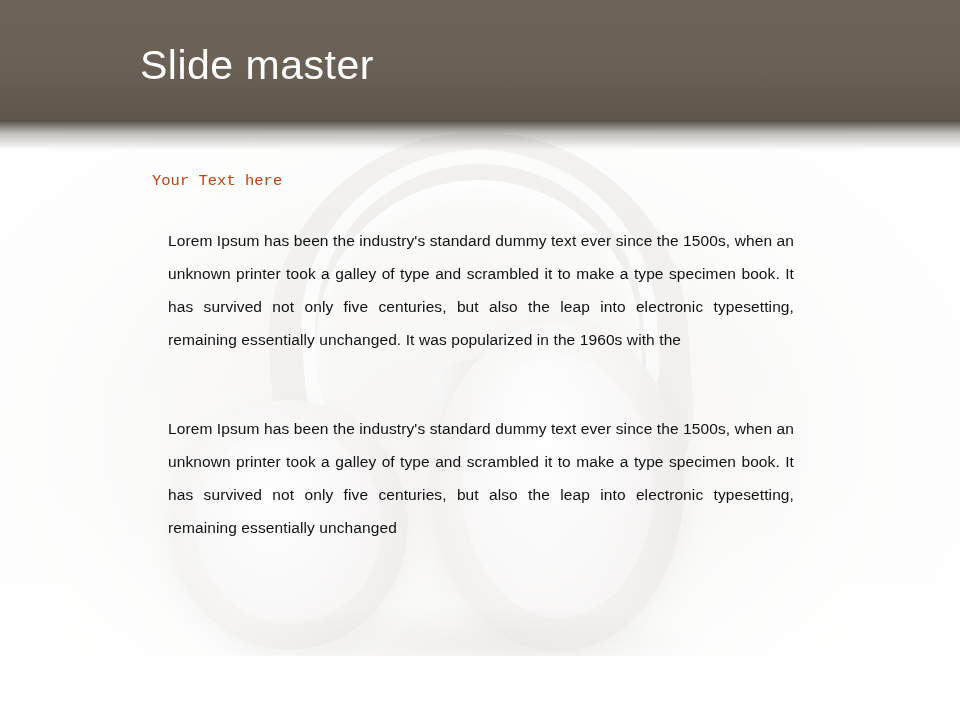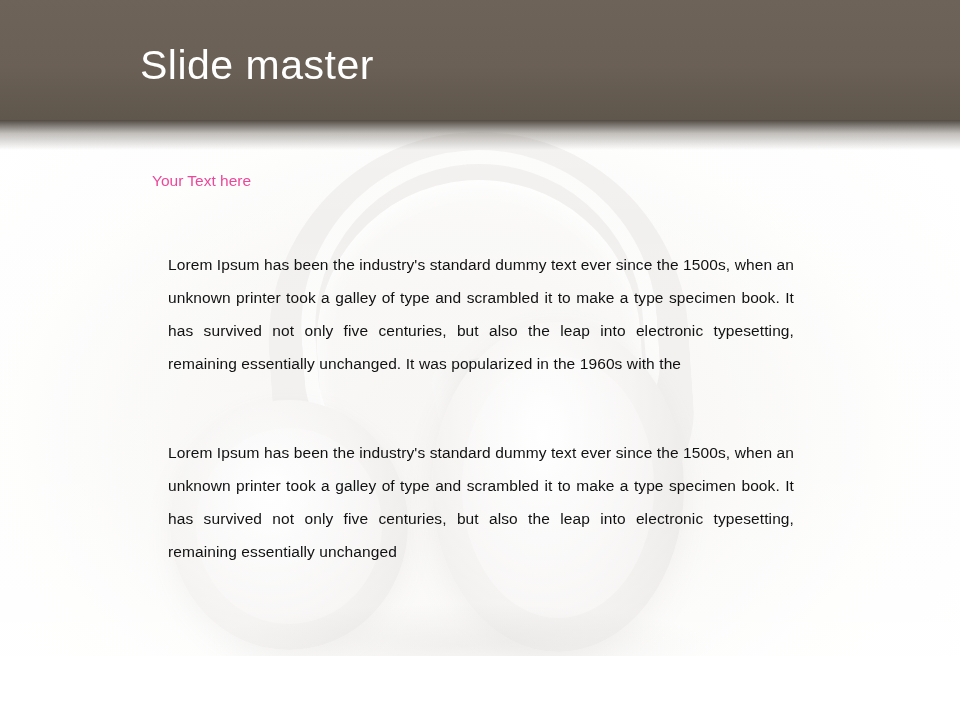--- a/index.html
+++ b/index.html
@@ -153,22 +153,23 @@
   
   .content {
     position: absolute;
     left: 152px;
     top: 170px;
     width: 658px;
   }
   .subtitle {
     font-size: 15.5px;
     line-height: 22px;
-    color: #ec4899;
-    margin: 0 0 56px 0;
+    color: #c2410c;
+    margin: 0 0 32px 0;
+    font-family: Liberation Mono, monospace;
   }
   .para {
     font-size: 15.5px;
     line-height: 33px;
     color: #111111;
     text-align: justify;
     margin: 16px;
     letter-spacing: 0.1px;
   }
   .para.first {

